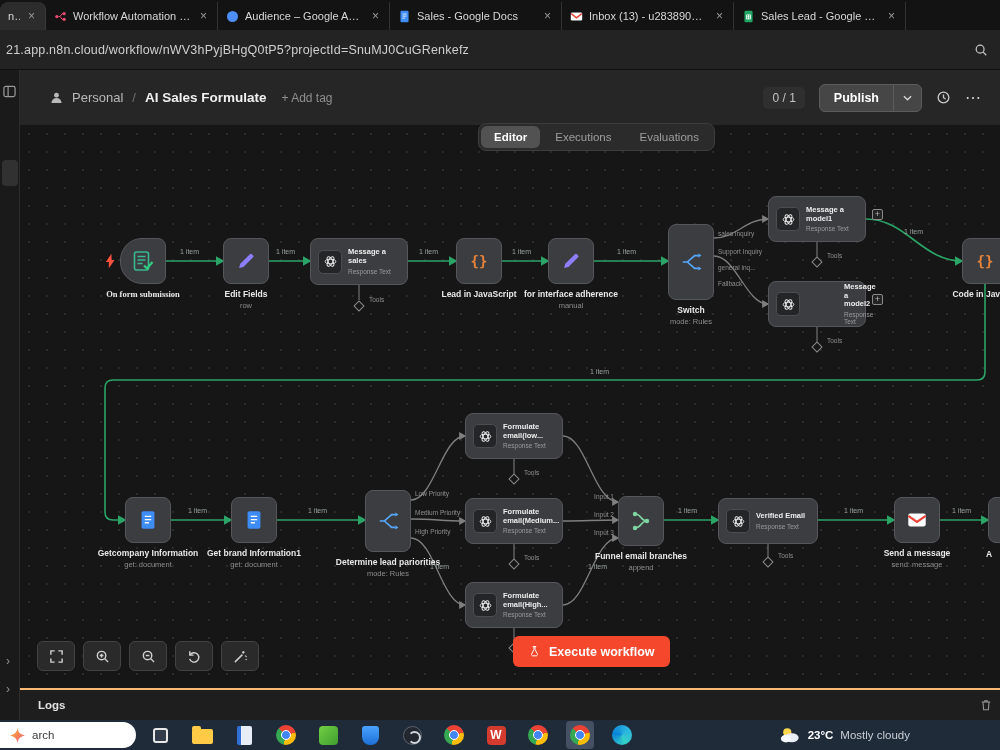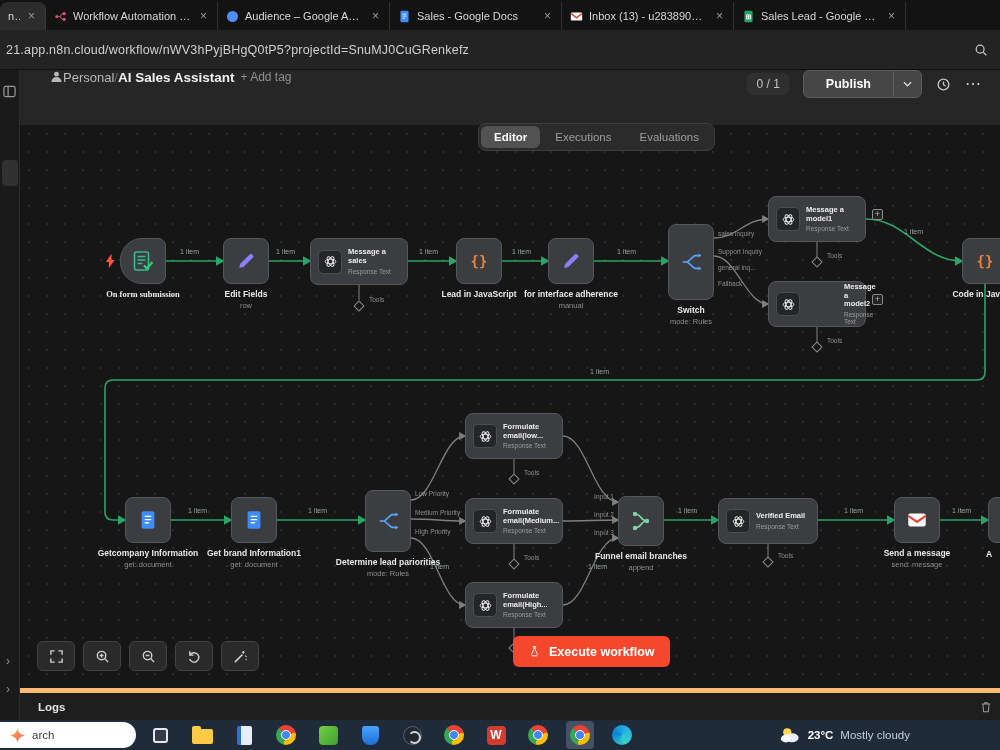--- a/index.html
+++ b/index.html
@@ -14,29 +14,29 @@
 .fav{display:flex;align-items:center}
 .urlbar{height:40px;background:#232323;display:flex;align-items:center;padding:0 12px 0 6px;border-bottom:1px solid #101010}
 .url{flex:1;font-size:12.5px;color:#cfcfcf;letter-spacing:.2px;white-space:nowrap;overflow:hidden}
 
 
 .app{position:relative;height:650px;background:#262626}
 .rail{position:absolute;left:0;top:0;width:20px;height:650px;background:#1a1a1a;border-right:1px solid #2c2c2c;z-index:8}
 .rail .panel-ic{position:absolute;left:3px;top:14px}
 .rail .rail-slot{position:absolute;left:2px;top:90px;width:16px;height:26px;background:#313131;border-radius:4px}
 .rail .chev{position:absolute;left:6px;color:#8f8f8f;font-size:12px;line-height:1}
-.header{position:absolute;left:20px;right:0;top:0;height:55px;background:#262626;display:flex;align-items:flex-start;padding:0 18px 0 30px;z-index:5}
+.header{position:absolute;left:20px;right:0;top:0;height:55px;background:#262626;display:flex;align-items:center;padding:0 18px 0 30px;gap:9px;z-index:5}
 .crumb-proj{color:#b9b9b9;font-size:13px}
 .crumb-sep{color:#6f6f6f;font-size:13px}
 .wf-title{color:#f0f0f0;font-size:13.5px;font-weight:700}
 .add-tag{color:#8f8f8f;font-size:12px;margin-left:6px}
 .hright{margin-left:auto;display:flex;align-items:center;gap:14px}
 .counter{color:#c4c4c4;font-size:12px;background:#2f2f2f;border-radius:5px;padding:4px 9px}
 .publish{display:flex;align-items:stretch;background:#464646;border:1px solid #5c5c5c;border-radius:6px;overflow:hidden}
-.publish .pmain{padding:6px 22px;color:#fff;font-size:12.5px;font-weight:700}
+.publish .pmain{padding:6px 14px;color:#fff;font-size:12.5px;font-weight:700}
 .publish .psep{width:1px;background:#5c5c5c}
 .publish .pchev{display:flex;align-items:center;padding:0 9px}
 .hist-btn,.more-btn{display:flex;align-items:center;color:#cfcfcf}
 .more-btn{font-size:16px;letter-spacing:1px;line-height:1}
 
 .view-tabs{position:absolute;left:478px;top:53px;display:flex;align-items:center;gap:2px;background:#2b2b2b;border:1px solid #3d3d3d;border-radius:8px;padding:2px;z-index:7}
 .pill{padding:5px 13px;border-radius:6px;font-size:11.5px;color:#9e9e9e}
 .pill.active{background:#525252;color:#fff;font-weight:700}
 
 
@@ -62,21 +62,21 @@
 .c-p{font-size:6.5px;color:#8f8f8f}
 .c-pr{font-size:6.5px;color:#8f8f8f;transform:translateX(-100%)}
 .c-t{font-size:6.5px;color:#8f8f8f}
 .c-nl{font-size:8.5px;font-weight:700;color:#e8e8e8}
 .diamond{position:absolute;width:8px;height:8px;border:1px solid #8a8a8a;background:#161616;transform:rotate(45deg);z-index:1}
 .plusp{position:absolute;width:11px;height:11px;border:1px solid #8a8a8a;border-radius:2px;color:#b5b5b5;font-size:9px;line-height:9px;text-align:center;background:#232323;z-index:2}
 .controls{position:absolute;left:17px;top:516px;display:flex;gap:8px;z-index:4}
 .cbtn{width:38px;height:30px;background:#2a2a2a;border:1px solid #434343;border-radius:6px;display:flex;align-items:center;justify-content:center}
 .exec{position:absolute;left:493px;top:511px;height:31px;padding:0 15px;background:#f4472c;border:none;border-radius:6px;color:#fff;font-weight:700;font-size:12.5px;display:flex;align-items:center;gap:8px;z-index:5;font-family:"Liberation Sans",sans-serif}
 
-.logs{position:absolute;left:20px;right:0;top:618px;height:32px;background:#1e1e1e;border-top:5px solid #fdba74;display:flex;align-items:center;padding:0 8px 0 18px;z-index:6}
+.logs{position:absolute;left:20px;right:0;top:618px;height:32px;background:#1e1e1e;border-top:2px solid #fdba74;display:flex;align-items:center;padding:0 8px 0 18px;z-index:6}
 .logs .ltxt{font-size:11.5px;font-weight:700;color:#e3e3e3}
 .logs .trash{margin-left:auto;display:flex}
 
 
 .taskbar{position:relative;height:30px;background:#202b3a;display:flex;align-items:center}
 .tb-search{position:absolute;left:-16px;top:2px;width:152px;height:26px;background:#fff;border-radius:14px;display:flex;align-items:center;padding-left:26px;gap:7px}
 .tb-search-text{color:#3a3a3a;font-size:11.5px}
 .tb-icons{display:flex;gap:14px;margin-left:146px;align-items:center}
 .tb-slot{width:28px;height:28px;display:flex;align-items:center;justify-content:center;position:relative;border-radius:4px}
 .tb-slot.active{background:#42506173}
@@ -183,21 +183,21 @@
 
   <div class="header">
     <span style="display:flex">
         <svg width="13" height="13" viewBox="0 0 14 14">
           <circle cx="7" cy="4.5" r="2.6" fill="#b9b9b9"></circle>
           <path d="M1.5 13a5.5 5.5 0 0 1 11 0z" fill="#b9b9b9"></path>
         </svg>
       </span>
     <span class="crumb-proj">Personal</span>
     <span class="crumb-sep">/</span>
-    <span class="wf-title">AI Sales Assistant</span>
+    <span class="wf-title">AI Sales Formulate</span>
     <span class="add-tag">+ Add tag</span>
     <div class="hright">
       <span class="counter">0 / 1</span>
       <div class="publish">
         <span class="pmain">Publish</span>
         <span class="psep"></span>
         <span class="pchev">
             <svg width="9" height="6" viewBox="0 0 10 6">
               <path d="M1 1l4 4 4-4" stroke="#dadada" fill="none" stroke-width="1.4"></path>
             </svg>

